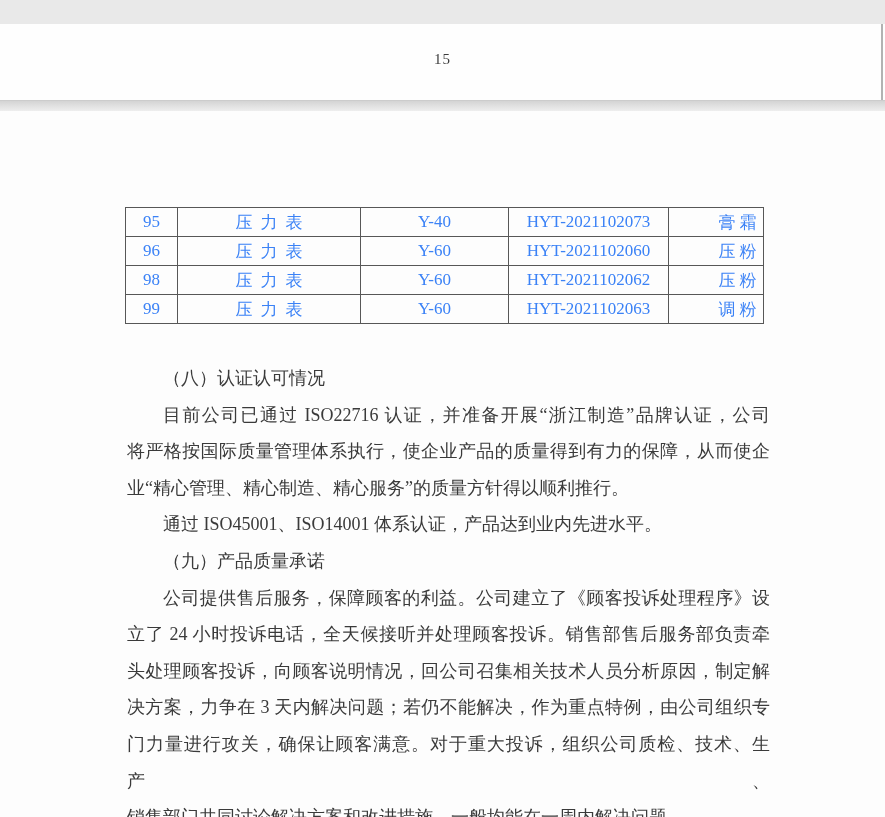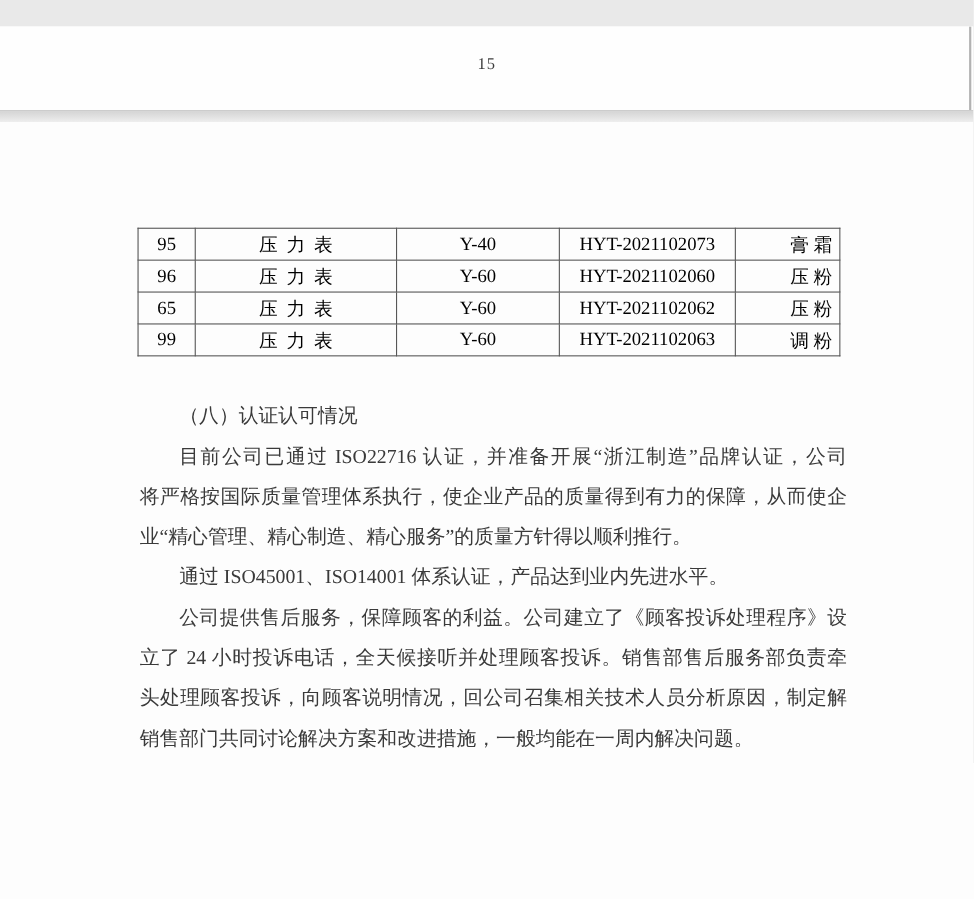--- a/index.html
+++ b/index.html
@@ -23,21 +23,21 @@
     background:linear-gradient(#d4d4d4,#eeeeee);
     border-top:1px solid #cccccc;box-sizing:border-box;
   }
   
   .page-cur{position:absolute;left:0;top:87px;width:885px;height:730px;background:#fdfdfd;}
 
   
   .equip-table{
     position:absolute;left:125px;top:183px;width:638px;
     border-collapse:collapse;table-layout:fixed;
-    font-size:17px;color:#000000;
+    font-size:17px;color:#3b82f6;
   }
   .equip-table td{
     border:1.6px solid #575757;
     text-align:center;vertical-align:middle;
     height:28px;padding:0;overflow:hidden;
     font-family:"Liberation Serif","DejaVu Serif",serif;
   }
   .col-no{width:52px;}
   .col-name{width:183px;}
   .col-model{width:148px;}
@@ -86,21 +86,21 @@
         <td class="use">膏霜</td>
       </tr>
       <tr>
         <td>96</td>
         <td class="name">压力表</td>
         <td>Y-60</td>
         <td>HYT-2021102060</td>
         <td class="use">压粉</td>
       </tr>
       <tr>
-        <td>65</td>
+        <td>98</td>
         <td class="name">压力表</td>
         <td>Y-60</td>
         <td>HYT-2021102062</td>
         <td class="use">压粉</td>
       </tr>
       <tr>
         <td>99</td>
         <td class="name">压力表</td>
         <td>Y-60</td>
         <td>HYT-2021102063</td>
@@ -108,19 +108,22 @@
       </tr>
     </tbody>
   </table>
 
   <div class="textblock">
     <div class="line indent">（八）认证认可情况</div>
     <div class="line indent jfull">目前公司已通过 ISO22716 认证，并准备开展“浙江制造”品牌认证，公司</div>
     <div class="line jfull">将严格按国际质量管理体系执行，使企业产品的质量得到有力的保障，从而使企</div>
     <div class="line">业“精心管理、精心制造、精心服务”的质量方针得以顺利推行。</div>
     <div class="line indent">通过 ISO45001、ISO14001 体系认证，产品达到业内先进水平。</div>
+    <div class="line indent">（九）产品质量承诺</div>
     <div class="line indent jfull">公司提供售后服务，保障顾客的利益。公司建立了《顾客投诉处理程序》设</div>
     <div class="line jfull">立了 24 小时投诉电话，全天候接听并处理顾客投诉。销售部售后服务部负责牵</div>
     <div class="line jfull">头处理顾客投诉，向顾客说明情况，回公司召集相关技术人员分析原因，制定解</div>
+    <div class="line jfull">决方案，力争在 3 天内解决问题；若仍不能解决，作为重点特例，由公司组织专</div>
+    <div class="line jfull">门力量进行攻关，确保让顾客满意。对于重大投诉，组织公司质检、技术、生产、</div>
     <div class="line">销售部门共同讨论解决方案和改进措施，一般均能在一周内解决问题。</div>
   </div>
 
 </div>
 
 </body></html>

